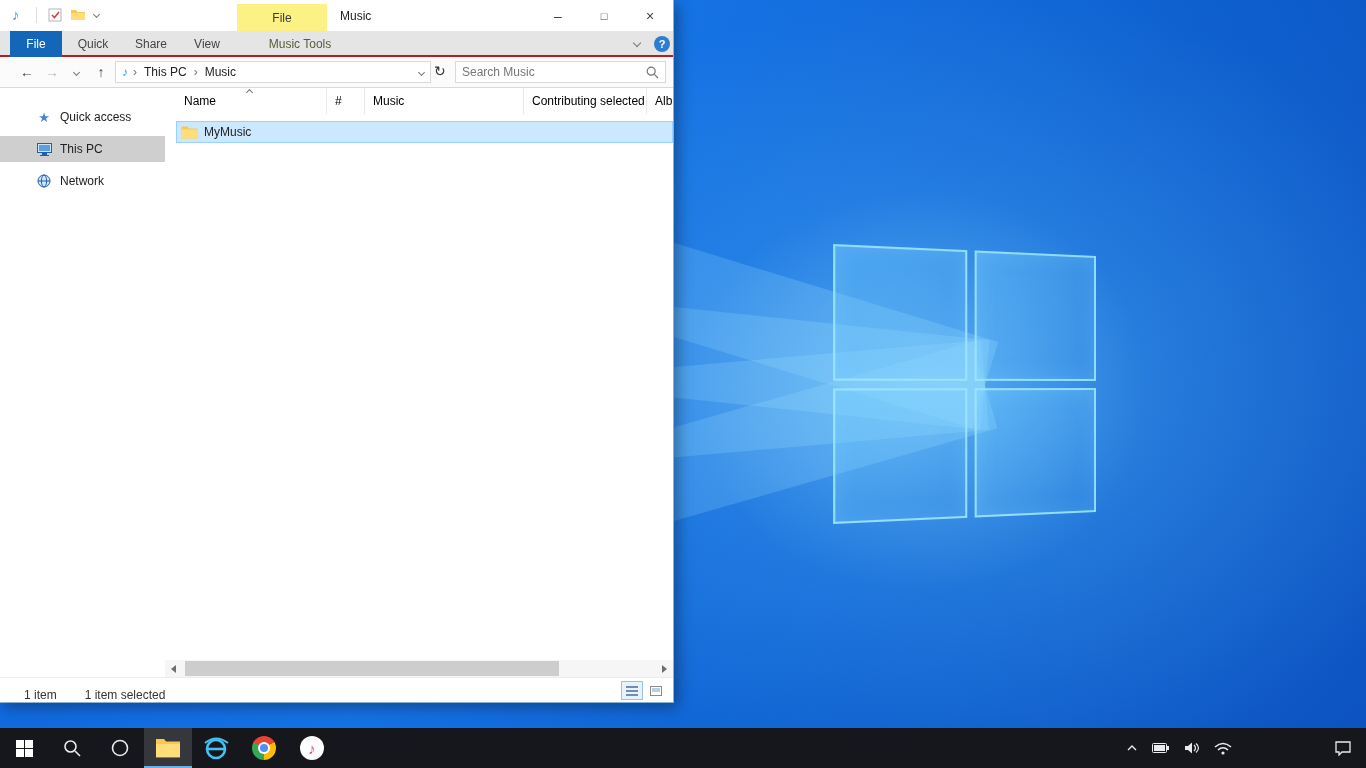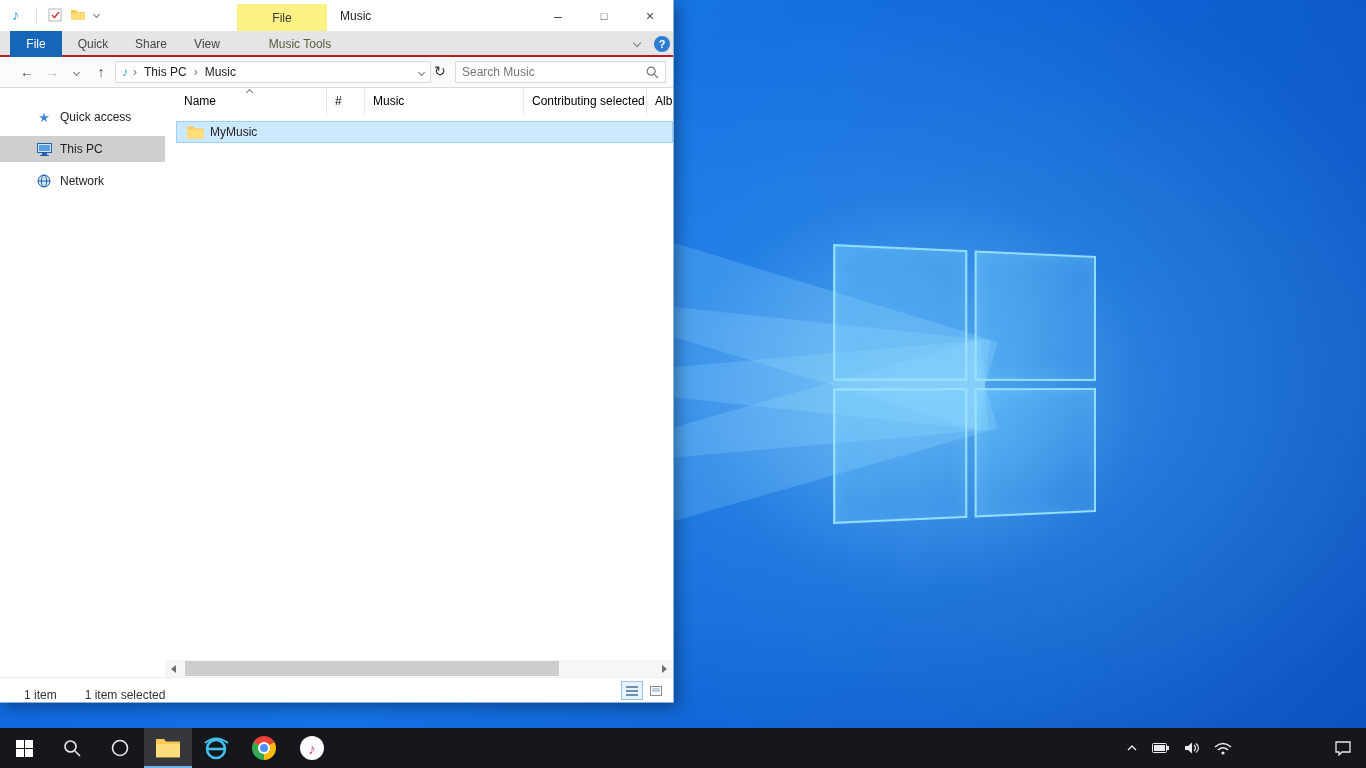--- a/index.html
+++ b/index.html
@@ -77,21 +77,21 @@
   .side-ic{width:16px;height:16px;display:flex;align-items:center;justify-content:center;flex:0 0 16px}
   .star{color:#3f87d6;font-size:13px}
 
   .main{flex:1;display:flex;flex-direction:column;min-width:0}
   .colheaders{height:26px;flex:0 0 26px;display:flex;padding-left:11px;color:#000000}
   .colh{display:flex;align-items:center;padding-left:8px;border-right:1px solid #e8e8e8;position:relative}
   .colh.name{width:151px}.colh.num{width:38px}.colh.title{width:159px}.colh.artists{width:123px}
   .colh.album{flex:1;border-right:none;overflow:hidden;white-space:nowrap}
   .sortmark{position:absolute;left:50%;top:2px;margin-left:-4px}
   .rows{flex:1;padding:7px 0 0 11px;overflow:hidden}
-  .filerow{height:22px;display:flex;align-items:center;padding-left:10px;gap:6px}
+  .filerow{height:22px;display:flex;align-items:center;padding-left:4px;gap:6px}
   .filerow.sel{background:#cce8ff;border:1px solid #99d1ff}
 
   .hscroll{height:17px;flex:0 0 17px;background:#f6f6f6;display:flex;align-items:stretch}
   .sb-arrow{width:17px;display:flex;align-items:center;justify-content:center}
   .tri-l{width:0;height:0;border:4px solid transparent;border-right:5px solid #6e6e6e;border-left:none}
   .tri-r{width:0;height:0;border:4px solid transparent;border-left:5px solid #6e6e6e;border-right:none}
   .sb-track{flex:1;position:relative}
   .sb-thumb{position:absolute;left:3px;top:1px;height:15px;width:79%;background:#cdcdcd}
 
   .statusbar{height:25px;flex:0 0 25px;background:#fff;border-top:1px solid #ececec;position:relative;

